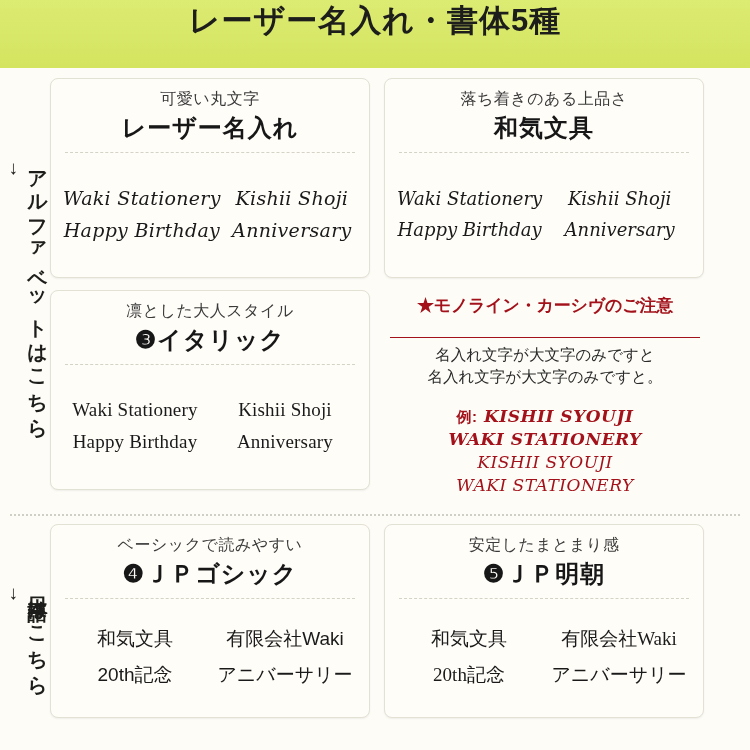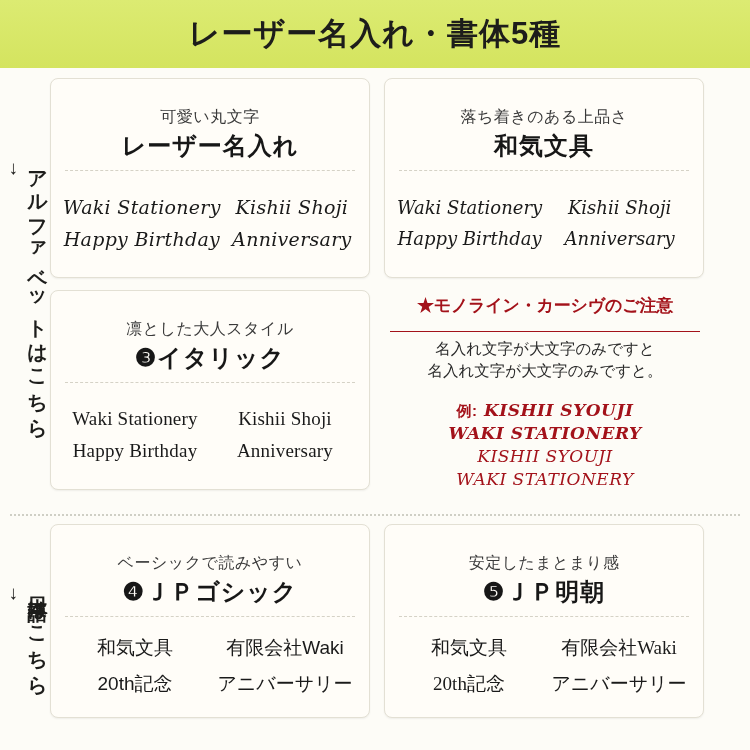--- a/index.html
+++ b/index.html
@@ -17,21 +17,21 @@
     display: flex;
     flex-direction: column;
   }
 
   
   .header {
     height: 68px;
     background: #d9e86a;
     background: linear-gradient(#dceb72, #d4e45f);
     display: flex;
-    align-items: center;
+    align-items: flex-start;
     justify-content: center;
     flex: 0 0 68px;
   }
   .header-title {
     font-size: 31px;
     font-weight: bold;
     letter-spacing: 1px;
     color: #1d1d1b;
   }
 
@@ -92,21 +92,21 @@
     gap: 12px 14px;
     align-content: flex-start;
   }
 
   .card {
     background: #fffdf8;
     border: 1px solid #e3e0d4;
     border-radius: 8px;
     box-shadow: 0 1px 2px rgba(0,0,0,0.06);
     width: 320px;
-    padding: 28px 12px 12px;
+    padding: 10px 12px 12px;
     display: flex;
     flex-direction: column;
   }
   .card.alpha-card { height: 200px; }
   .card.jp-card { height: 194px; justify-content: center; }
 
   .card-sub {
     text-align: center;
     font-size: 16px;
     color: #3a3a3a;
@@ -177,21 +177,21 @@
     padding: 4px 4px 0 6px;
     display: flex;
     flex-direction: column;
   }
   .notice-title {
     color: #a3121a;
     font-weight: bold;
     font-size: 17px;
     text-align: center;
     border-bottom: 1px solid #a3121a;
-    padding-bottom: 14px;
+    padding-bottom: 20px;
     margin-bottom: 6px;
     letter-spacing: -0.2px;
   }
   .notice-body {
     color: #2b2b2b;
     font-size: 15.5px;
     line-height: 1.45;
     text-align: center;
     margin-bottom: 16px;
   }

